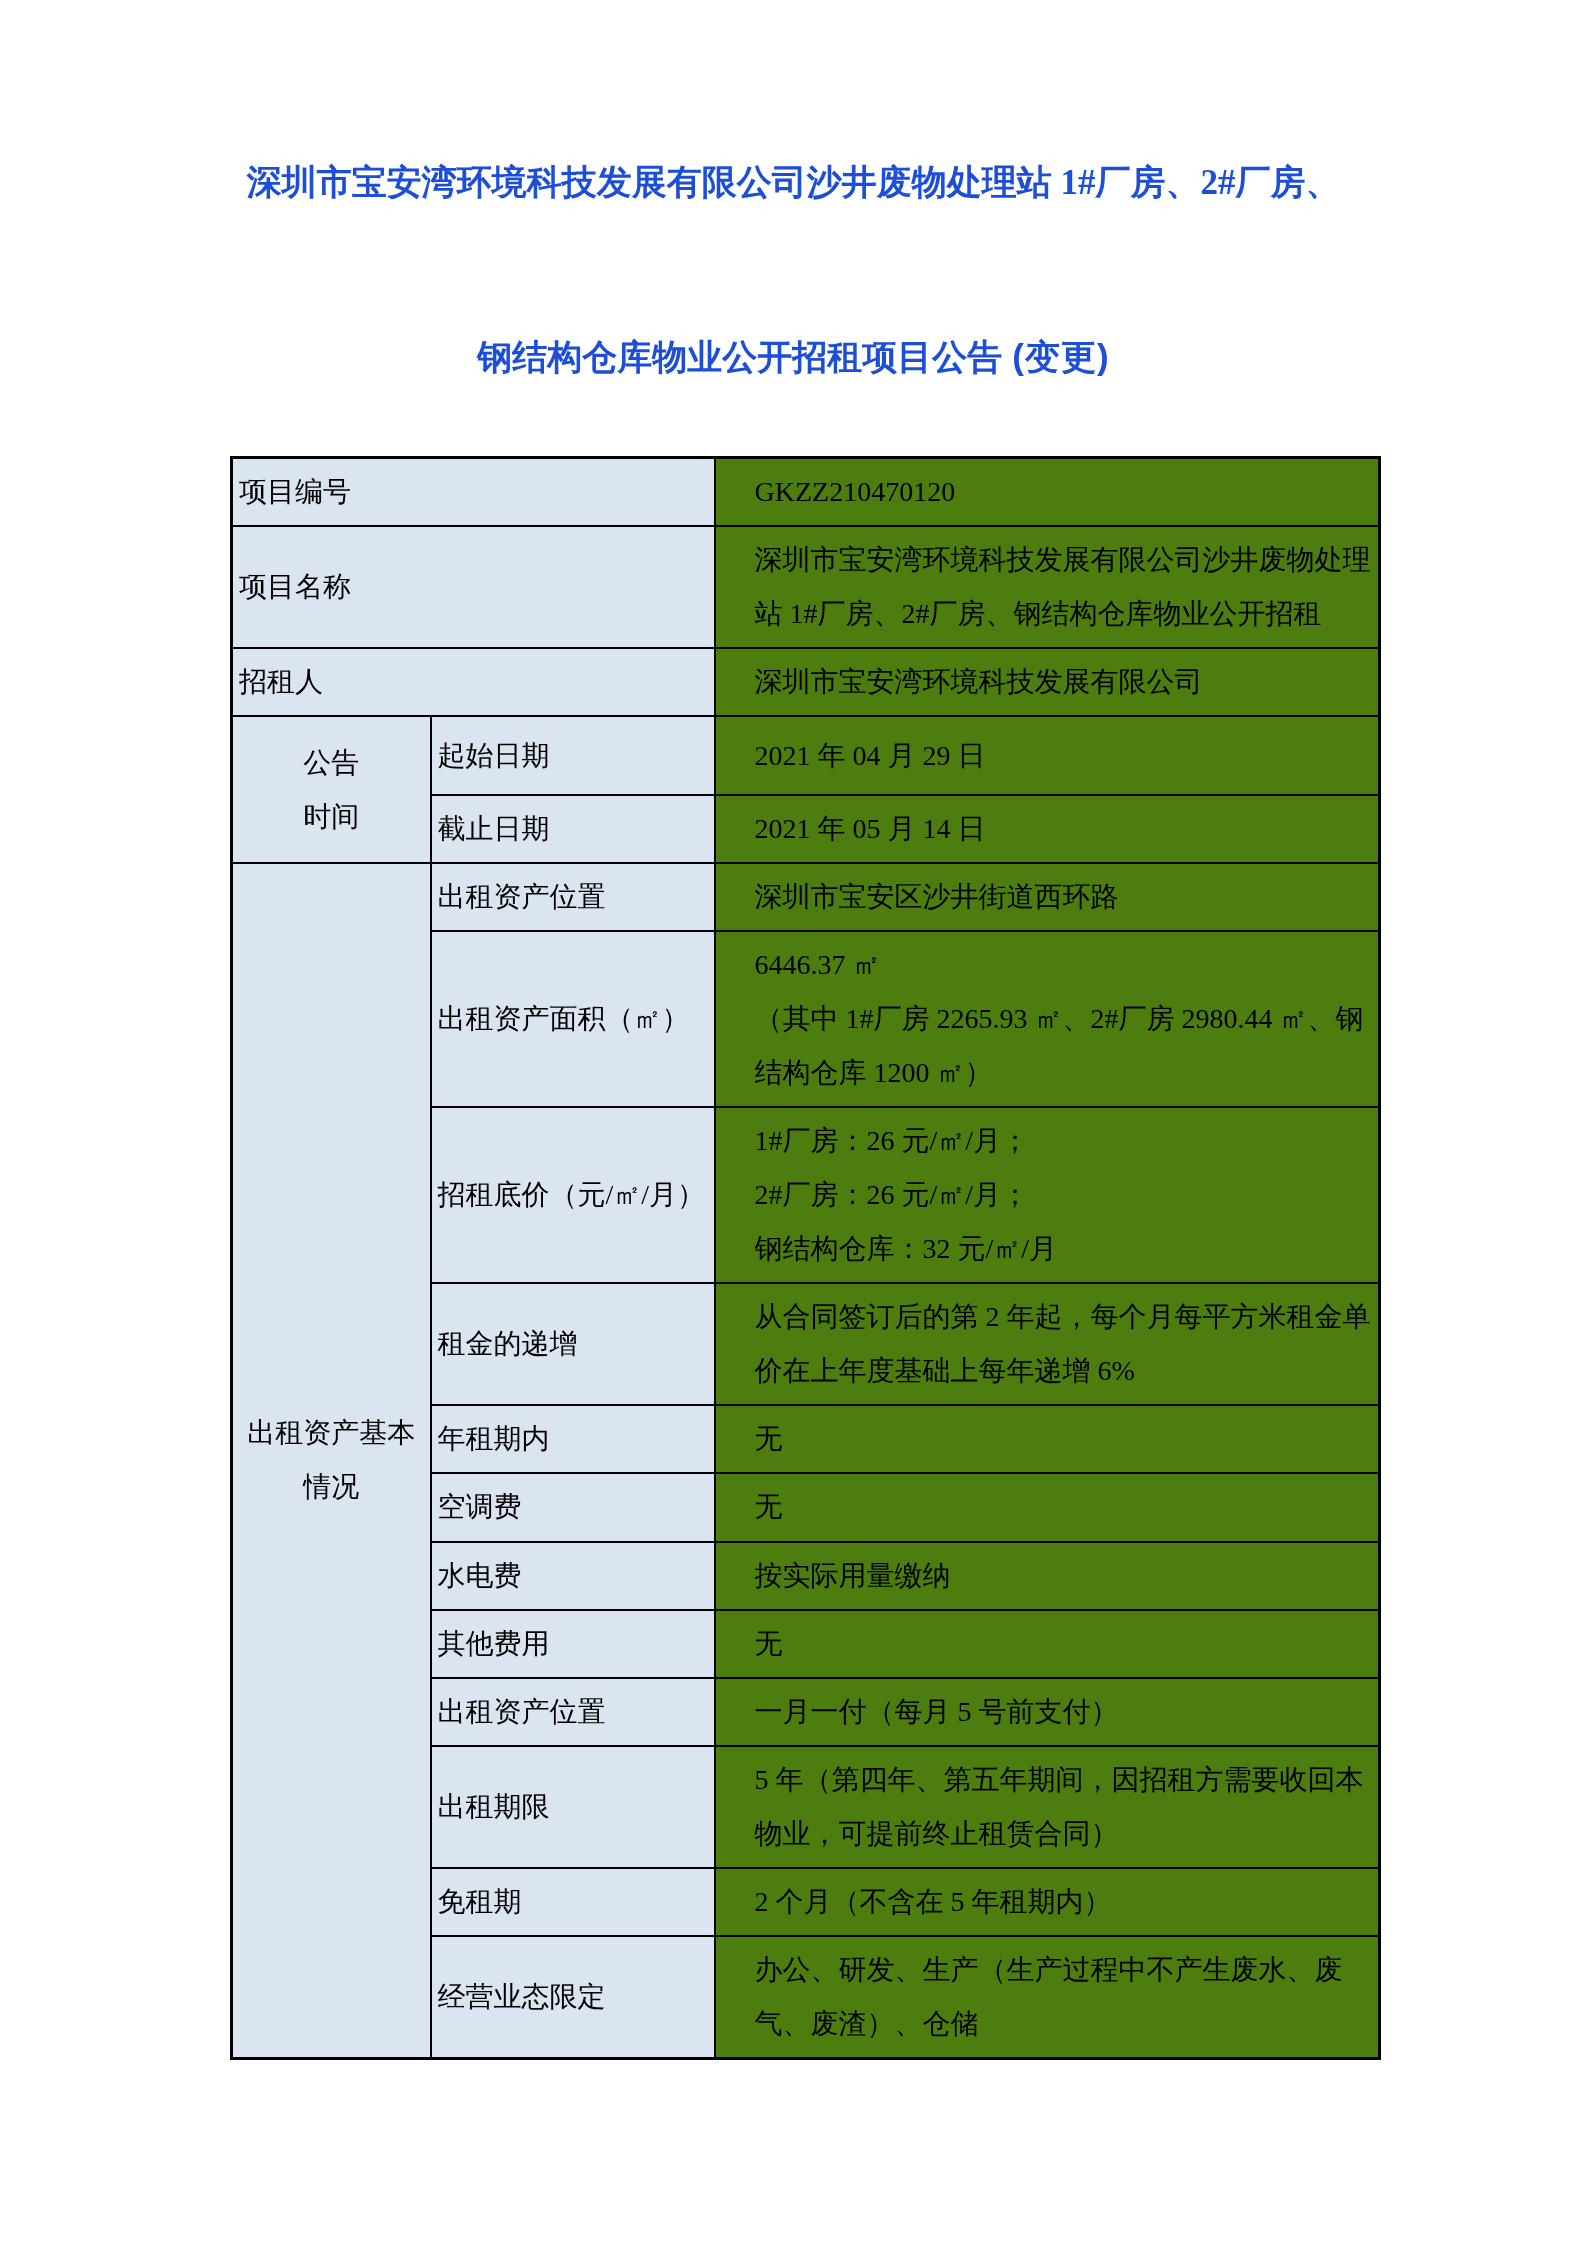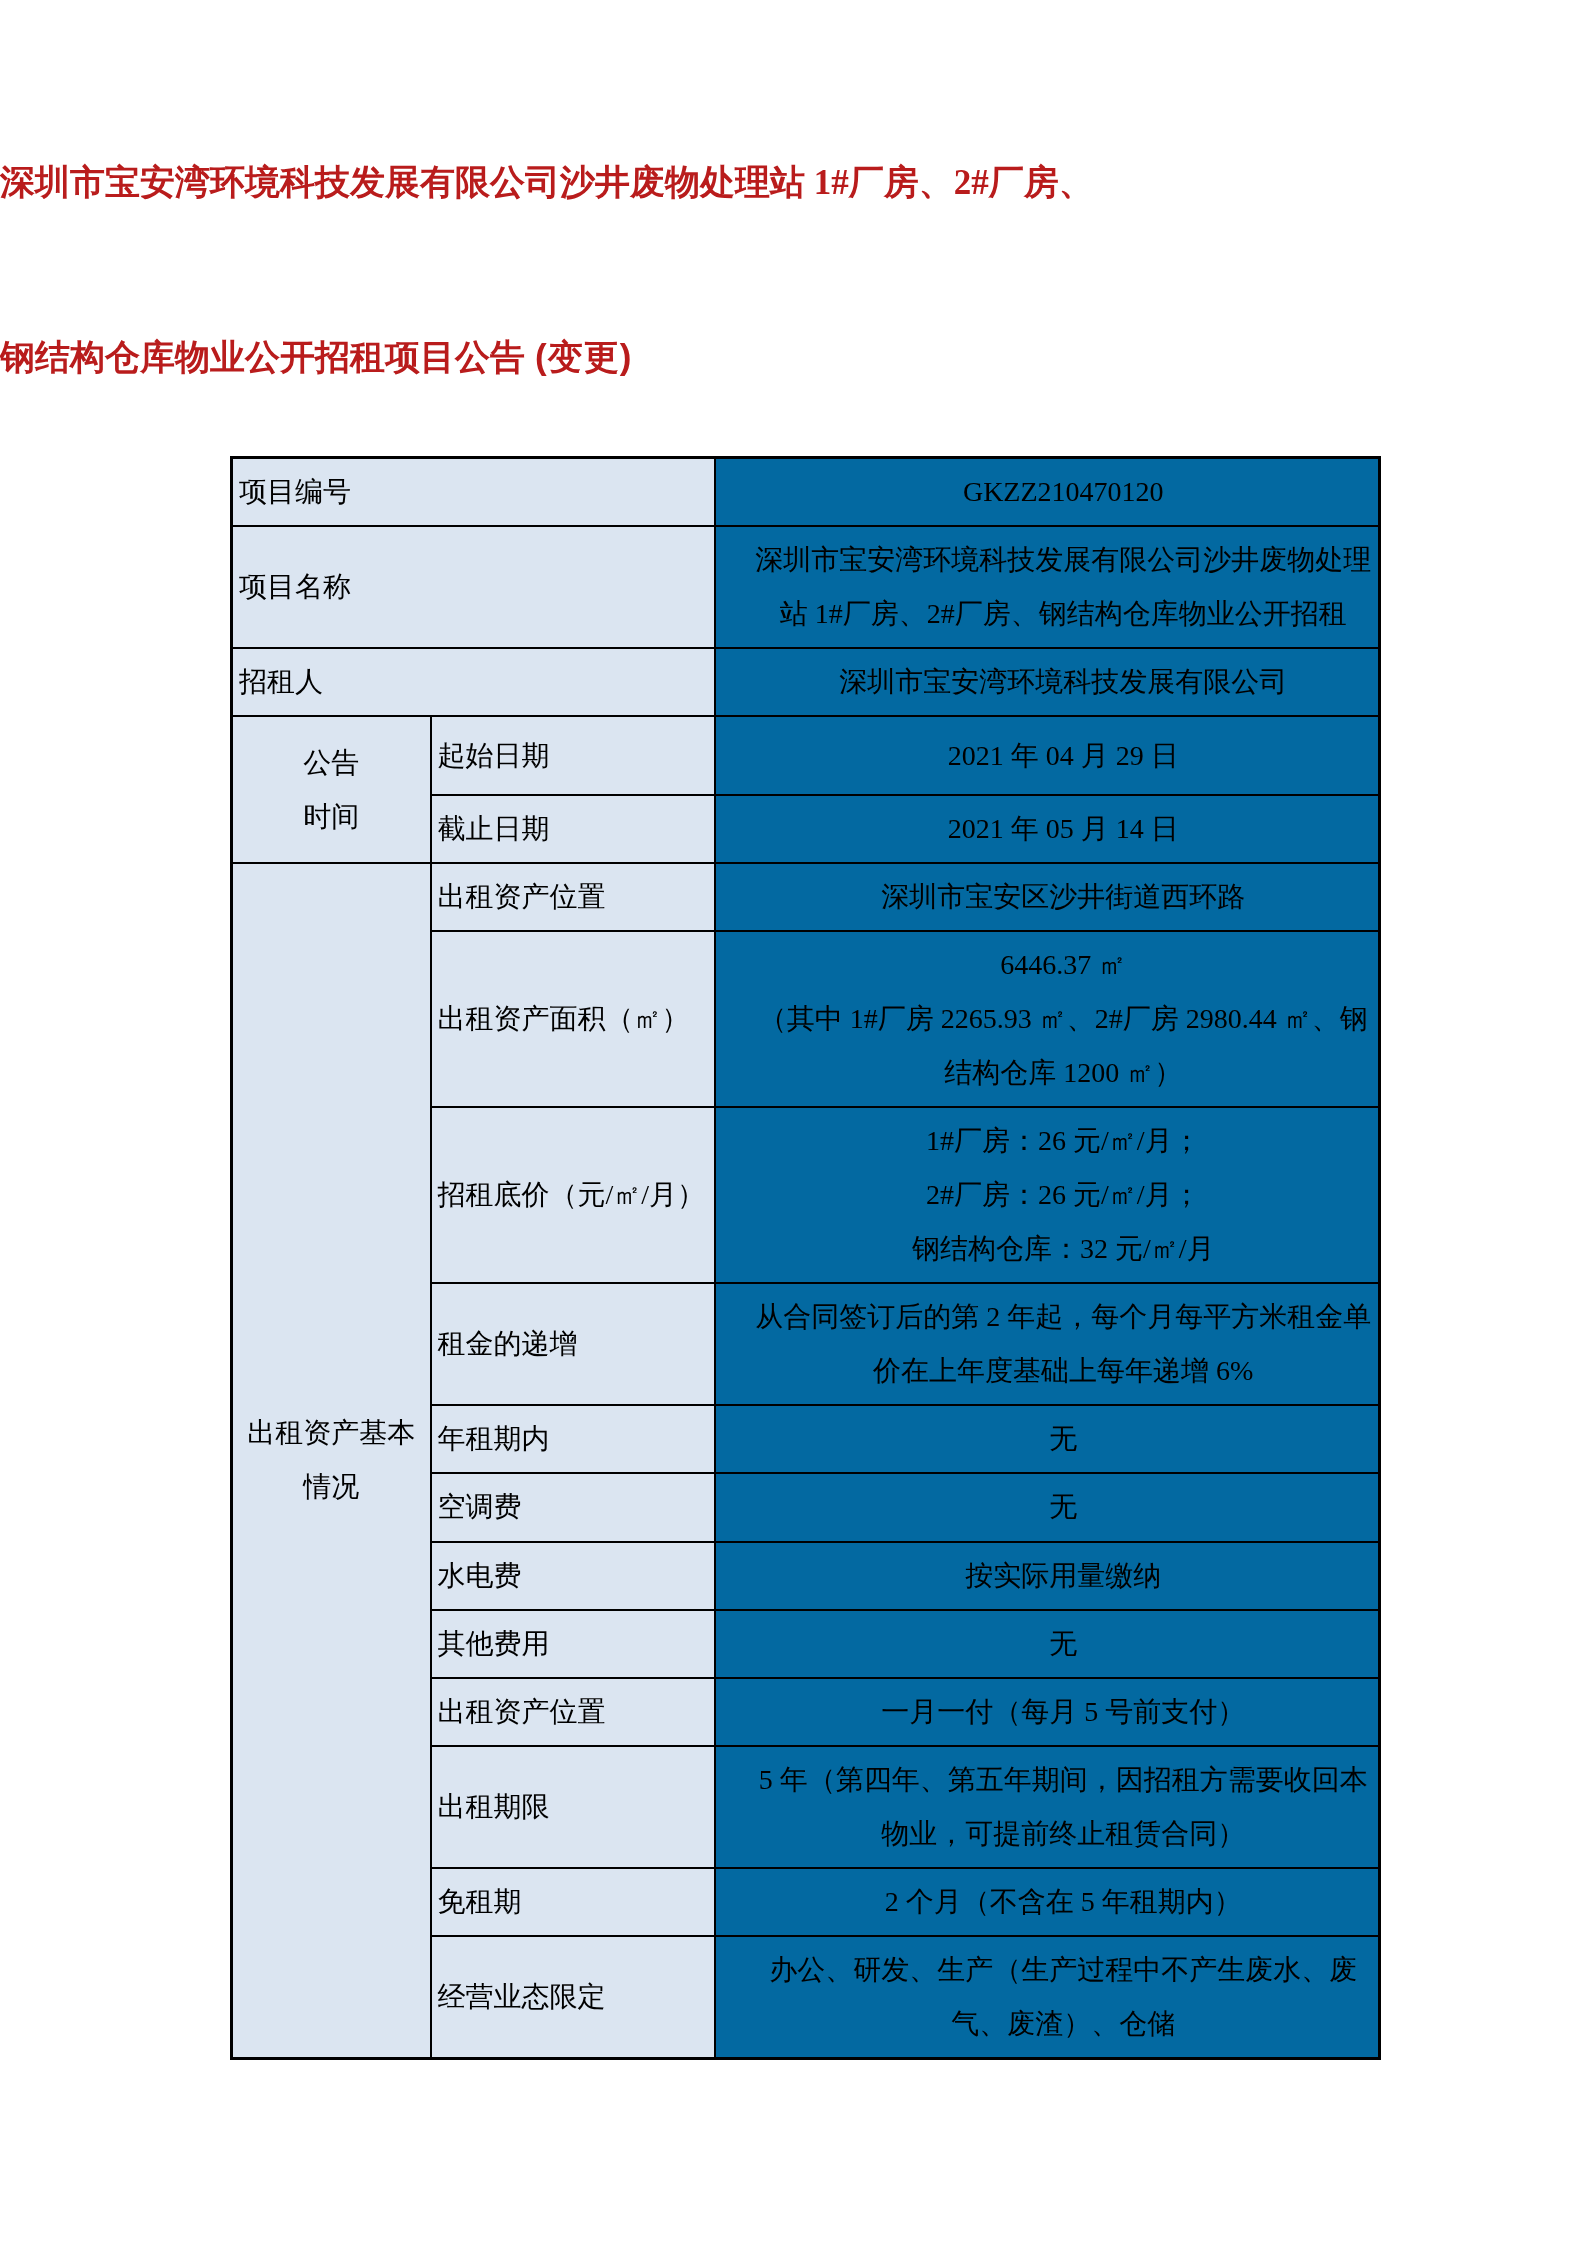--- a/index.html
+++ b/index.html
@@ -13,23 +13,23 @@
     position: relative;
     width: 1587px;
     height: 2245px;
     background: #ffffff;
     overflow: hidden;
   }
   .doc-title {
     margin: 0;
     padding: 0;
     font-weight: bold;
-    text-align: left;
+    text-align: center;
     font-size: 35px;
-    color: #b91c1c;
+    color: #1d4ed8;
   }
   .title-line-1 {
     margin-top: 160px;
     line-height: 1.3;
   }
   .title-line-2 {
     margin-top: 128px;
     line-height: 1.3;
   }
   .variant-tag {
@@ -59,22 +59,22 @@
     background: #dbe5f1;
     text-align: left;
     white-space: pre-line;
   }
   td.group {
     background: #dbe5f1;
     text-align: center;
     white-space: pre-line;
   }
   td.value {
-    background: #0369a1;
-    text-align: center;
+    background: #4d7c0f;
+    text-align: left;
     padding-left: 39px;
     white-space: pre-line;
   }
   tr.row-compact    { height: 59px; }
   tr.row-single     { height: 68px; }
   tr.row-date       { height: 79px; }
   tr.row-last       { height: 110px; }
 </style>
 </head>
 <body>

